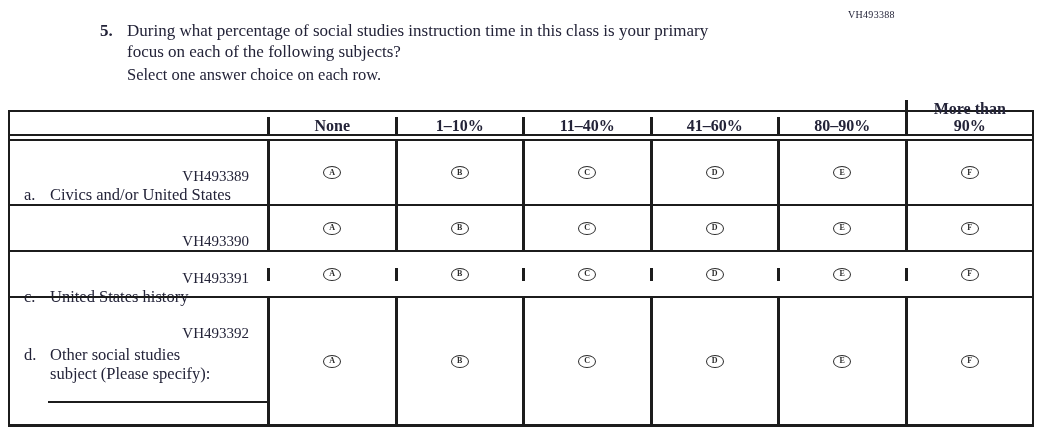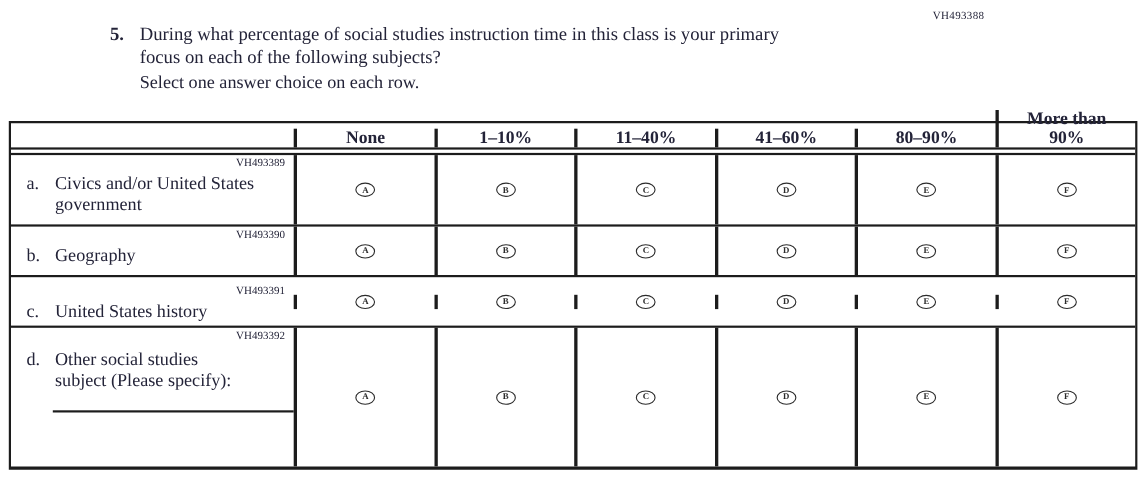--- a/index.html
+++ b/index.html
@@ -24,21 +24,21 @@
   .row-b { height:46px; border-top:2px solid #1c1c1c; }
   .row-c { height:46px; border-top:2px solid #1c1c1c;align-items:center; }
   .row-d { flex:1 1 auto; border-top:2px solid #1c1c1c; }
 
   .label-cell { width:257px; flex:0 0 257px; display:flex; flex-direction:column; overflow:hidden; }
   .hcell, .acell { flex:1 1 0; border-left:3px solid #1c1c1c; display:flex; align-items:center; justify-content:center; text-align:center; }
   .hcell { font-weight:bold; font-size:16px; line-height:17px; }
   .hcell .wrap { display:inline-block; }
   .hcell .wrap.narrow { max-width:84px; }
 
-  .vh-code { font-size:10px; text-align:right; padding:2px 8px 0 0; line-height:11px; color:#232338; flex:0 0 auto; }
+  .vh-code { font-size:15px; text-align:right; padding:2px 18px 0 0; line-height:11px; color:#232338; flex:0 0 auto;margin-top:28px; }
   .row-label { display:flex; padding-left:14px; font-size:16.5px; line-height:19px; margin-top:3px; }
   .row-label .marker { width:26px; flex:0 0 26px; }
   .row-label .ltext { flex:1 1 auto; padding-right:13px; }
   .row-d .row-label .ltext { max-width:190px; }
   .row-d .row-label { margin-top:6px; }
 
   .writein-line { height:2px; background:#1c1c1c; width:222px; margin:18px 0 0 38px; flex:0 0 auto; }
 
   .bubble { width:18px; height:13px; border:1.4px solid #2b2b2b; border-radius:50%;
     display:flex; align-items:center; justify-content:center; font-size:8px; line-height:8px;

